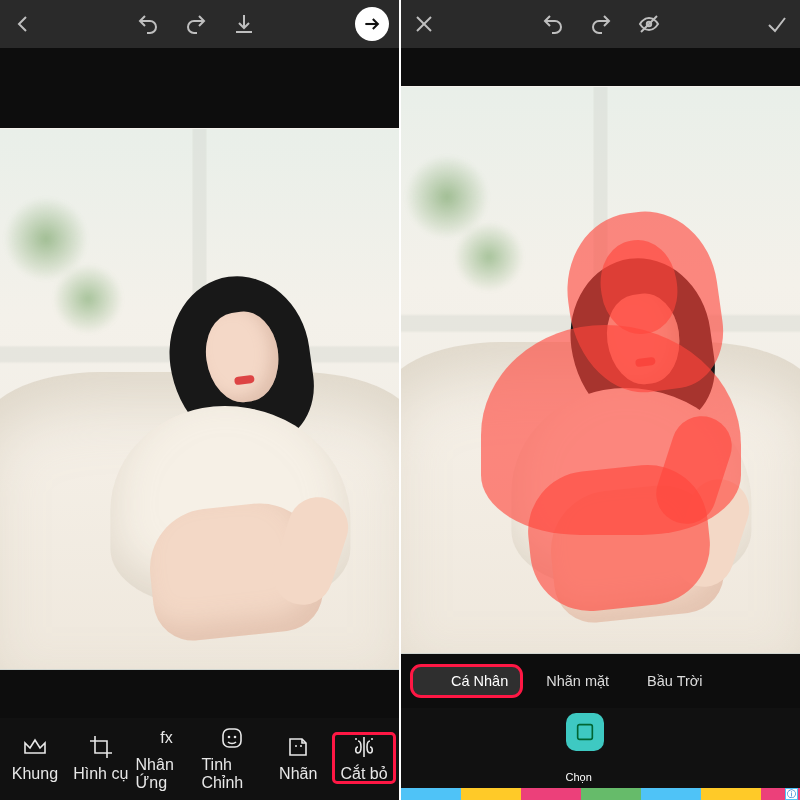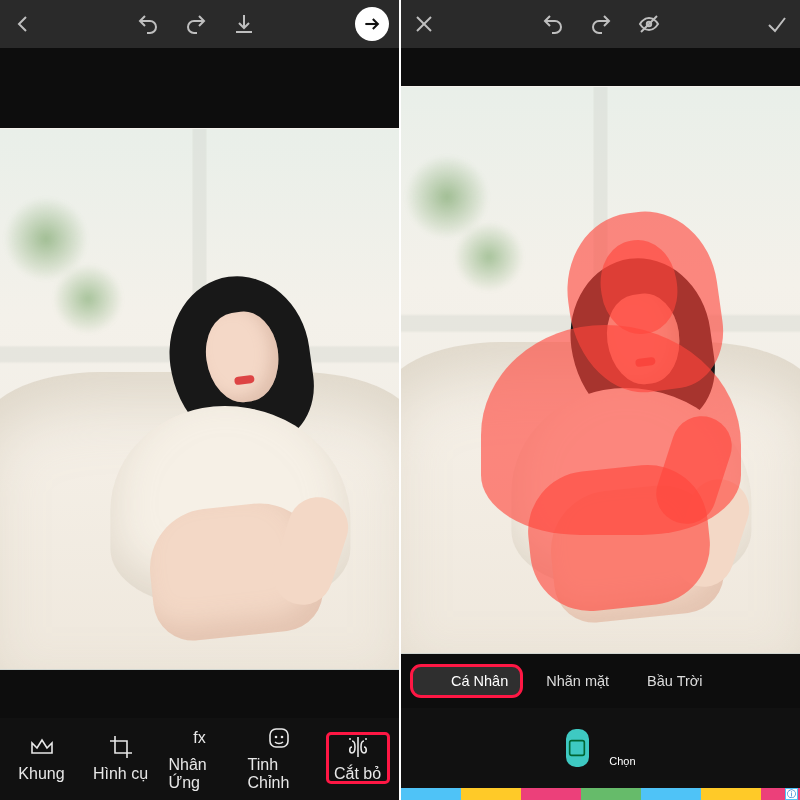--- a/index.html
+++ b/index.html
@@ -68,21 +68,21 @@
   .highlight-red { outline: 3px solid #ff1744; outline-offset: -2px; border-radius:4px;}
 
   
   .chipbar { height:54px; background:#0d0d0d; display:flex; align-items:center; gap:10px; padding:0 10px; overflow:hidden;}
   .chip { color:#dcdcdc; font-size:14.5px; padding:8px 14px; border-radius:18px; white-space:nowrap;}
   .chip.on { background:#2f2f2f; color:#fff;}
   .chipbar .highlight-red { border-radius:10px;padding-left:40px; }
 
   
   .drawrow { height:80px; background:#111; display:flex; align-items:center; justify-content:space-around; padding:4px 2px;}
-  .dtool { display:flex; flex-direction:row; align-items:flex-end; gap:20px; color:#dcdcdc; font-size:11px; width:70px;}
+  .dtool { display:flex; flex-direction:column; align-items:flex-start; gap:20px; color:#dcdcdc; font-size:11px; width:70px;}
   .dtool .dic { width:38px; height:38px; display:flex; align-items:center; justify-content:center; border-radius:10px;}
   .dtool svg{ width:22px; height:22px; stroke:#dcdcdc; fill:none; stroke-width:1.8;}
   .dtool.active .dic { background:var(--accent); }
   .dtool.active svg{ stroke:#063; fill:#063; fill-opacity:.0;}
   .dtool.active .lab { color:#fff;}
   .eraser svg path{ fill:#f7f7f7; stroke:none;}
 
   .adstrip { height:12px; width:100%; background:repeating-linear-gradient(90deg,#4fc3f7 0 60px,#ffca28 60px 120px,#ec407a 120px 180px,#66bb6a 180px 240px); display:flex; justify-content:flex-end;}
   .adstrip::after{content:"ⓘ"; color:#06c; background:#fff; font-size:9px; line-height:11px; width:11px; text-align:center; border:1px solid #4fc3f7; margin-right:2px;}
 
@@ -176,20 +176,31 @@
         <div class="ico">
             <svg viewBox="0 0 28 28">
               <rect x="5" y="5" width="18" height="18" rx="6"></rect>
               <circle cx="11" cy="13" r="1.3" fill="#e8e8e8" stroke="none"></circle>
               <circle cx="17" cy="13" r="1.3" fill="#e8e8e8" stroke="none"></circle>
               <path d="M10 18c2 2 6 2 8 0"></path>
             </svg>
           </div>
         <span>Tinh Chỉnh</span>
       </div>
+      <div class="tool">
+        <div class="ico">
+            <svg viewBox="0 0 28 28">
+              <path d="M6 6h12l4 4v12H6z"></path>
+              <path d="M18 6v4h4"></path>
+              <circle cx="12" cy="13" r="1" fill="#e8e8e8" stroke="none"></circle>
+              <circle cx="17" cy="13" r="1" fill="#e8e8e8" stroke="none"></circle>
+            </svg>
+          </div>
+        <span>Nhãn</span>
+      </div>
       <div class="tool highlight-red">
         <div class="ico">
             <svg viewBox="0 0 28 28">
               <path d="M14 4v20"></path>
               <path d="M8 14c-3 0-3 6 0 6 4 0 4-12 0-12"></path>
               <path d="M20 14c3 0 3 6 0 6-4 0-4-12 0-12"></path>
               <circle cx="22" cy="6" r="1" fill="#e8e8e8" stroke="none"></circle>
               <circle cx="6" cy="6" r="1" fill="#e8e8e8" stroke="none"></circle>
             </svg>
           </div>

